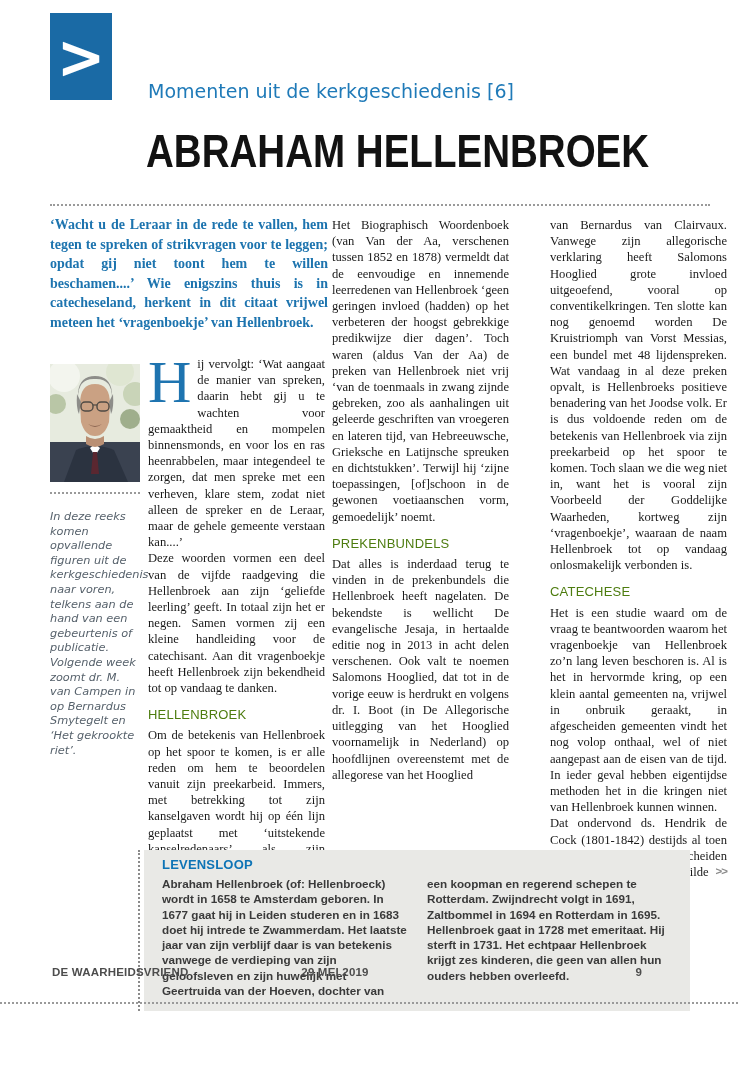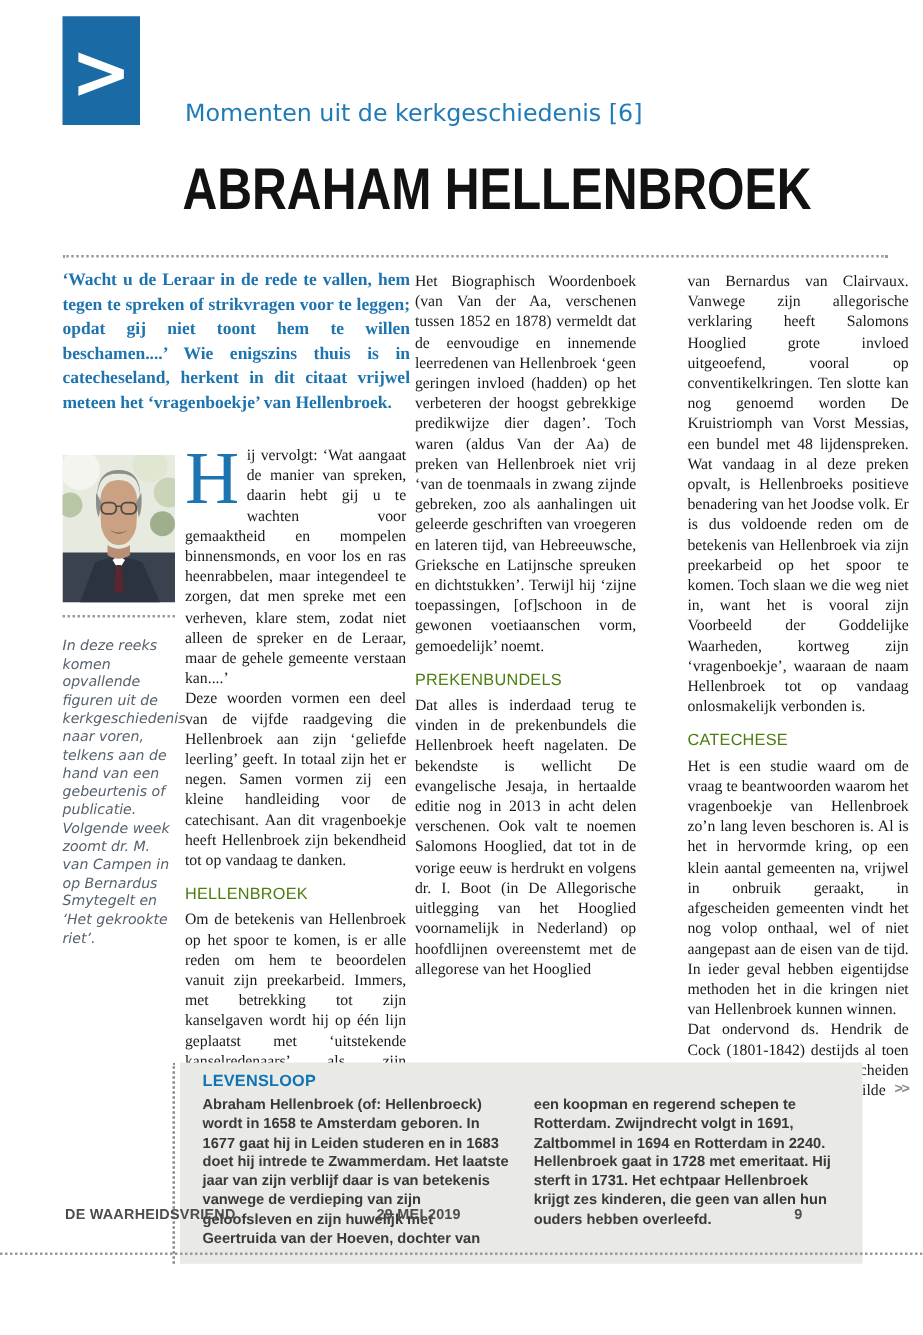--- a/index.html
+++ b/index.html
@@ -124,21 +124,21 @@
   <p>Het is een studie waard om de vraag te beantwoorden waarom het vragenboekje van Hellenbroek zo’n lang leven beschoren is. Al is het in hervormde kring, op een klein aantal gemeenten na, vrijwel in onbruik geraakt, in afgescheiden gemeenten vindt het nog volop onthaal, wel of niet aangepast aan de eisen van de tijd. In ieder geval hebben eigentijdse methoden het in die kringen niet van Hellenbroek kunnen winnen.</p>
   <p>Dat ondervond ds. Hendrik de Cock (1801-1842) destijds al toen hij in de christelijke afgescheiden gemeenten ‘Hellenbroek’ wilde</p>
   <span class="cont-marker">&gt;&gt;</span>
 </div>
 
 <div class="abs levensloop-wrap">
   <div class="levensloop-box">
     <div class="levensloop-heading">LEVENSLOOP</div>
     <div class="levensloop-cols">
       <div>Abraham Hellenbroek (of: Hellenbroeck) wordt in 1658 te Amsterdam geboren. In 1677 gaat hij in Leiden studeren en in 1683 doet hij intrede te Zwammerdam. Het laatste jaar van zijn verblijf daar is van betekenis vanwege de verdieping van zijn geloofsleven en zijn huwelijk met Geertruida van der Hoeven, dochter van</div>
-      <div>een koopman en regerend schepen te Rotterdam. Zwijndrecht volgt in 1691, Zaltbommel in 1694 en Rotterdam in 2240. Hellenbroek gaat in 1728 met emeritaat. Hij sterft in 1731. Het echtpaar Hellenbroek krijgt zes kinderen, die geen van allen hun ouders hebben overleefd.</div>
+      <div>een koopman en regerend schepen te Rotterdam. Zwijndrecht volgt in 1691, Zaltbommel in 1694 en Rotterdam in 1695. Hellenbroek gaat in 1728 met emeritaat. Hij sterft in 1731. Het echtpaar Hellenbroek krijgt zes kinderen, die geen van allen hun ouders hebben overleefd.</div>
     </div>
   </div>
 </div>
 
 <div class="abs footer-rule"></div>
 <div class="abs footer">
   <span class="mag">DE WAARHEIDSVRIEND</span>
   <span class="date">29 MEI 2019</span>
   <span class="pagenum">9</span>
 </div>

